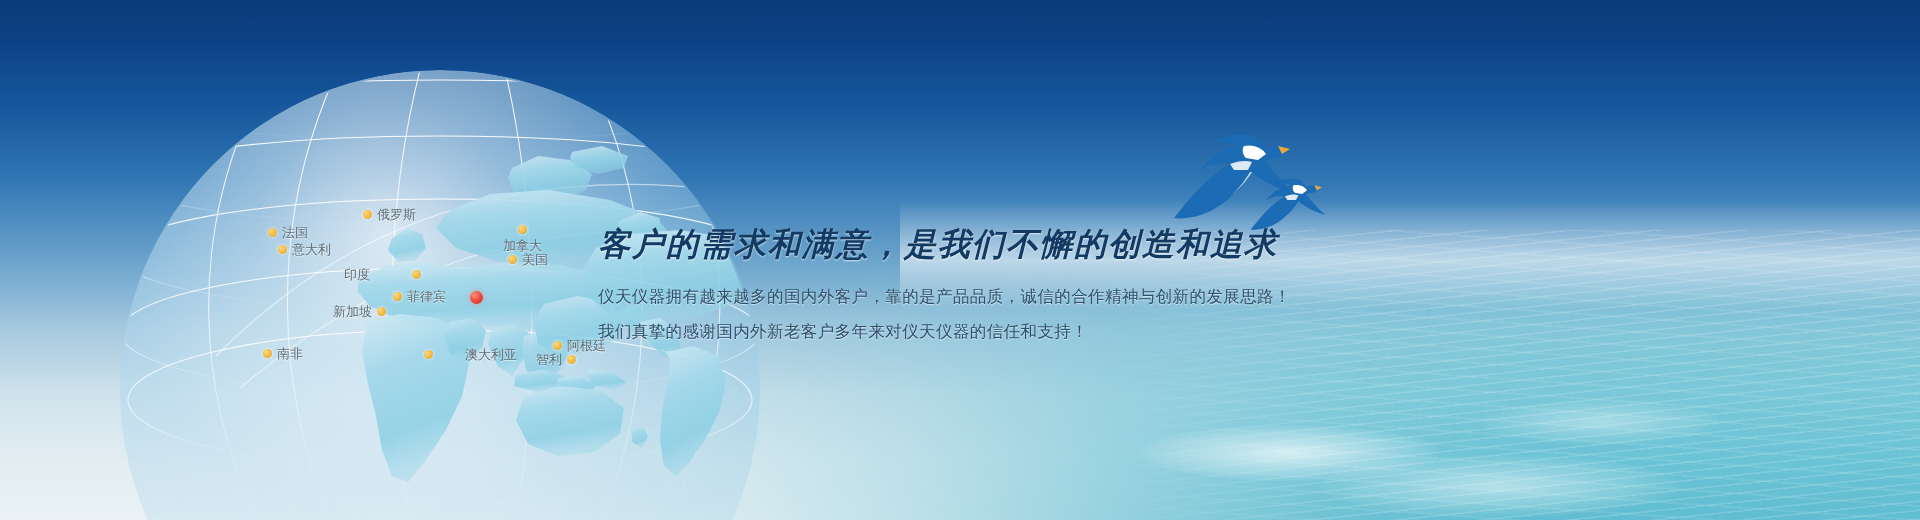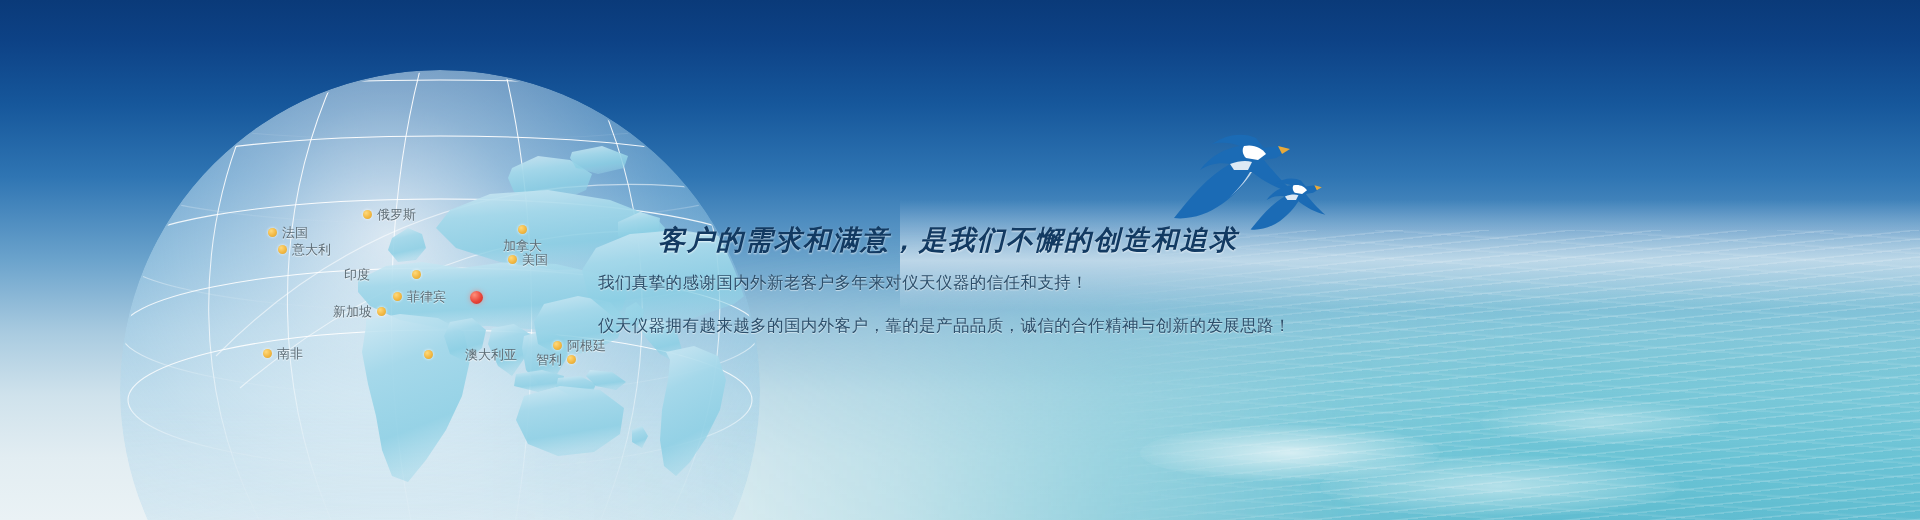--- a/index.html
+++ b/index.html
@@ -101,21 +101,21 @@
   }
   .dot.red {
     width:13px; height:13px;
     background:radial-gradient(circle at 34% 30%, #ff8e7a 0%, #e8453a 55%, #c92a22 100%);
     box-shadow:0 0 5px rgba(255,120,110,.65);
   }
 
   
   .copy { position:absolute; left:598px; top:224px; width:640px; }
   .headline {
-    font-size:27px; font-weight:bold; font-style:italic;
+    font-size:32px; font-weight:bold; font-style:italic;
     color:#123a62; letter-spacing:2px; line-height:1.25;
     text-shadow:0 1px 2px rgba(255,255,255,.7);
     white-space:nowrap;
     text-align:right;
   }
   .body-line {
     font-size:16.5px; color:#2d4f6b; line-height:1.2;
     letter-spacing:.4px; white-space:nowrap;
     text-shadow:0 1px 1px rgba(255,255,255,.6);
   }
@@ -277,22 +277,22 @@
     <span class="dot"></span>
     <span>智利</span>
   </div>
   <div class="marker" style="left:553px;top:339px;align-items:center;">
     <span class="dot"></span>
     <span>阿根廷</span>
   </div>
 
   <div class="copy">
     <div class="headline">客户的需求和满意，是我们不懈的创造和追求</div>
+    <div class="body-line l1">仪天仪器拥有越来越多的国内外客户，靠的是产品品质，诚信的合作精神与创新的发展思路！</div>
     <div class="body-line l2">我们真挚的感谢国内外新老客户多年来对仪天仪器的信任和支持！</div>
-    <div class="body-line l1">仪天仪器拥有越来越多的国内外客户，靠的是产品品质，诚信的合作精神与创新的发展思路！</div>
   </div>
 
   <div class="carrier">
     <svg viewBox="0 0 560 345" preserveAspectRatio="none">
       <defs>
         <linearGradient id="deckG" x1="0" y1="0" x2="0.2" y2="1">
           <stop offset="0%" stop-color="#cfd7db"></stop>
           <stop offset="55%" stop-color="#aab4ba"></stop>
           <stop offset="100%" stop-color="#8d979e"></stop>
         </linearGradient>

